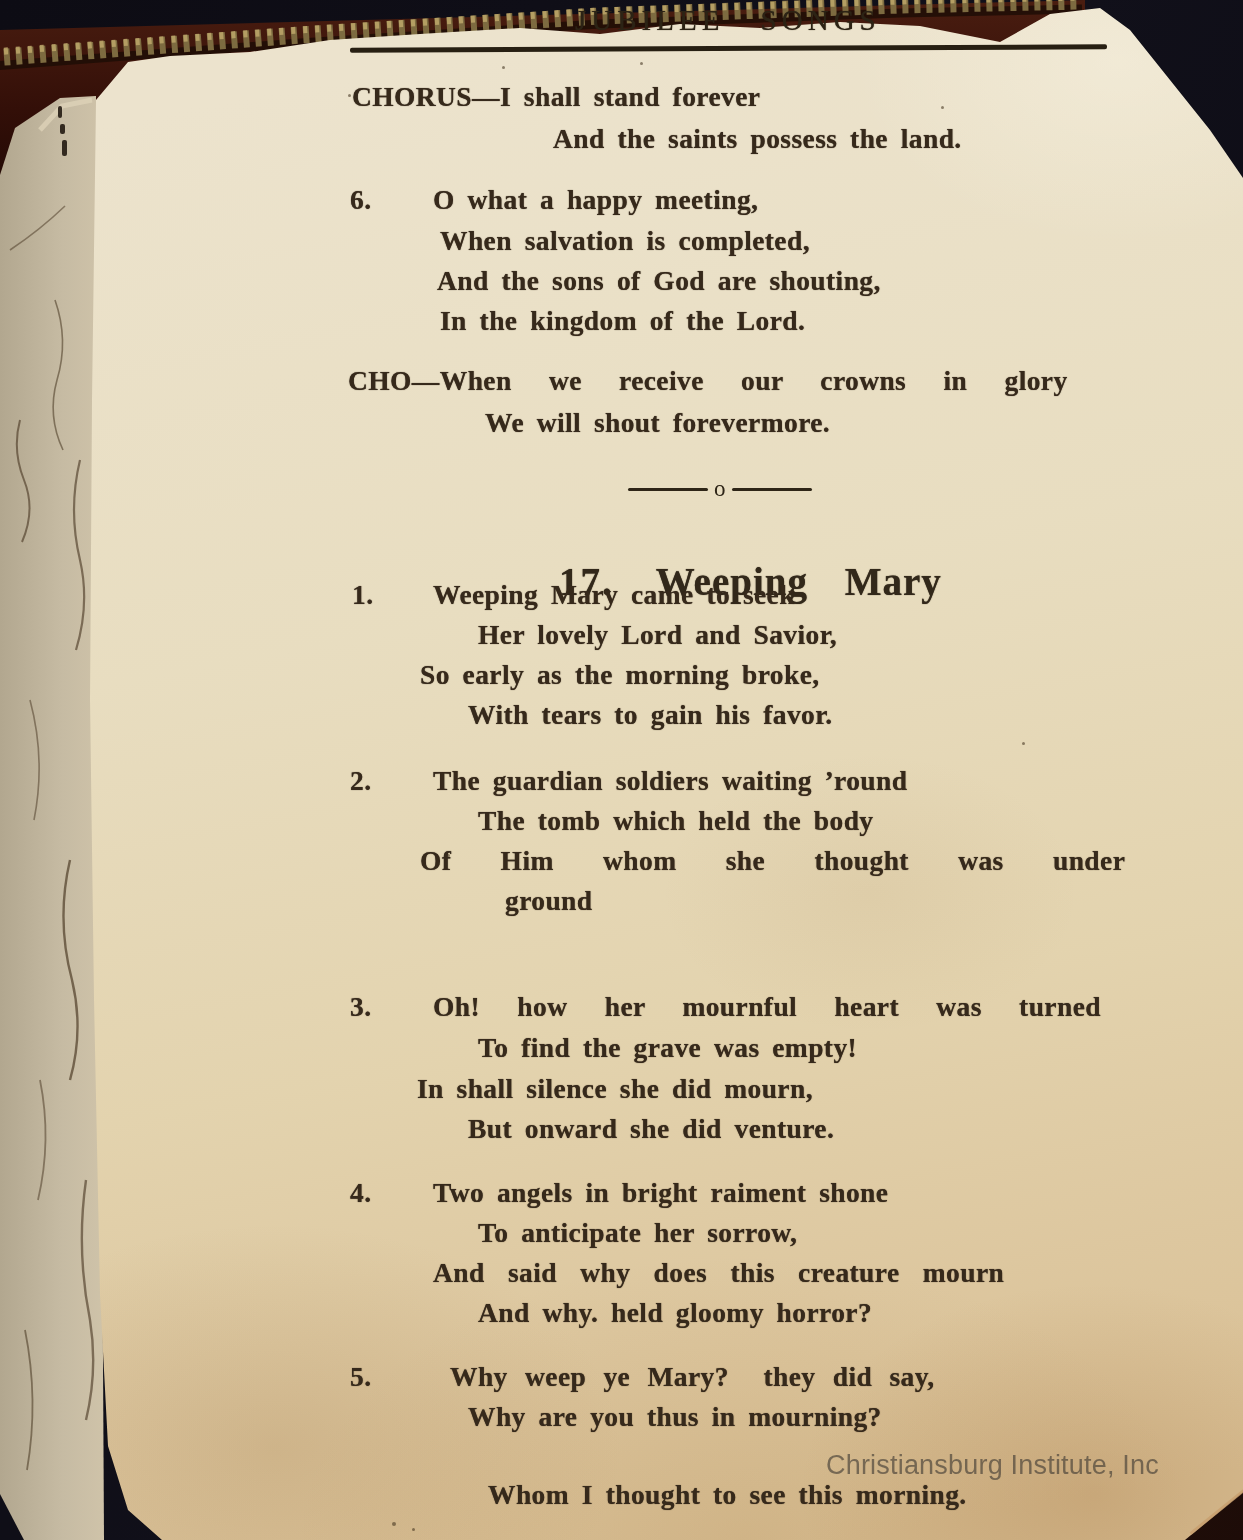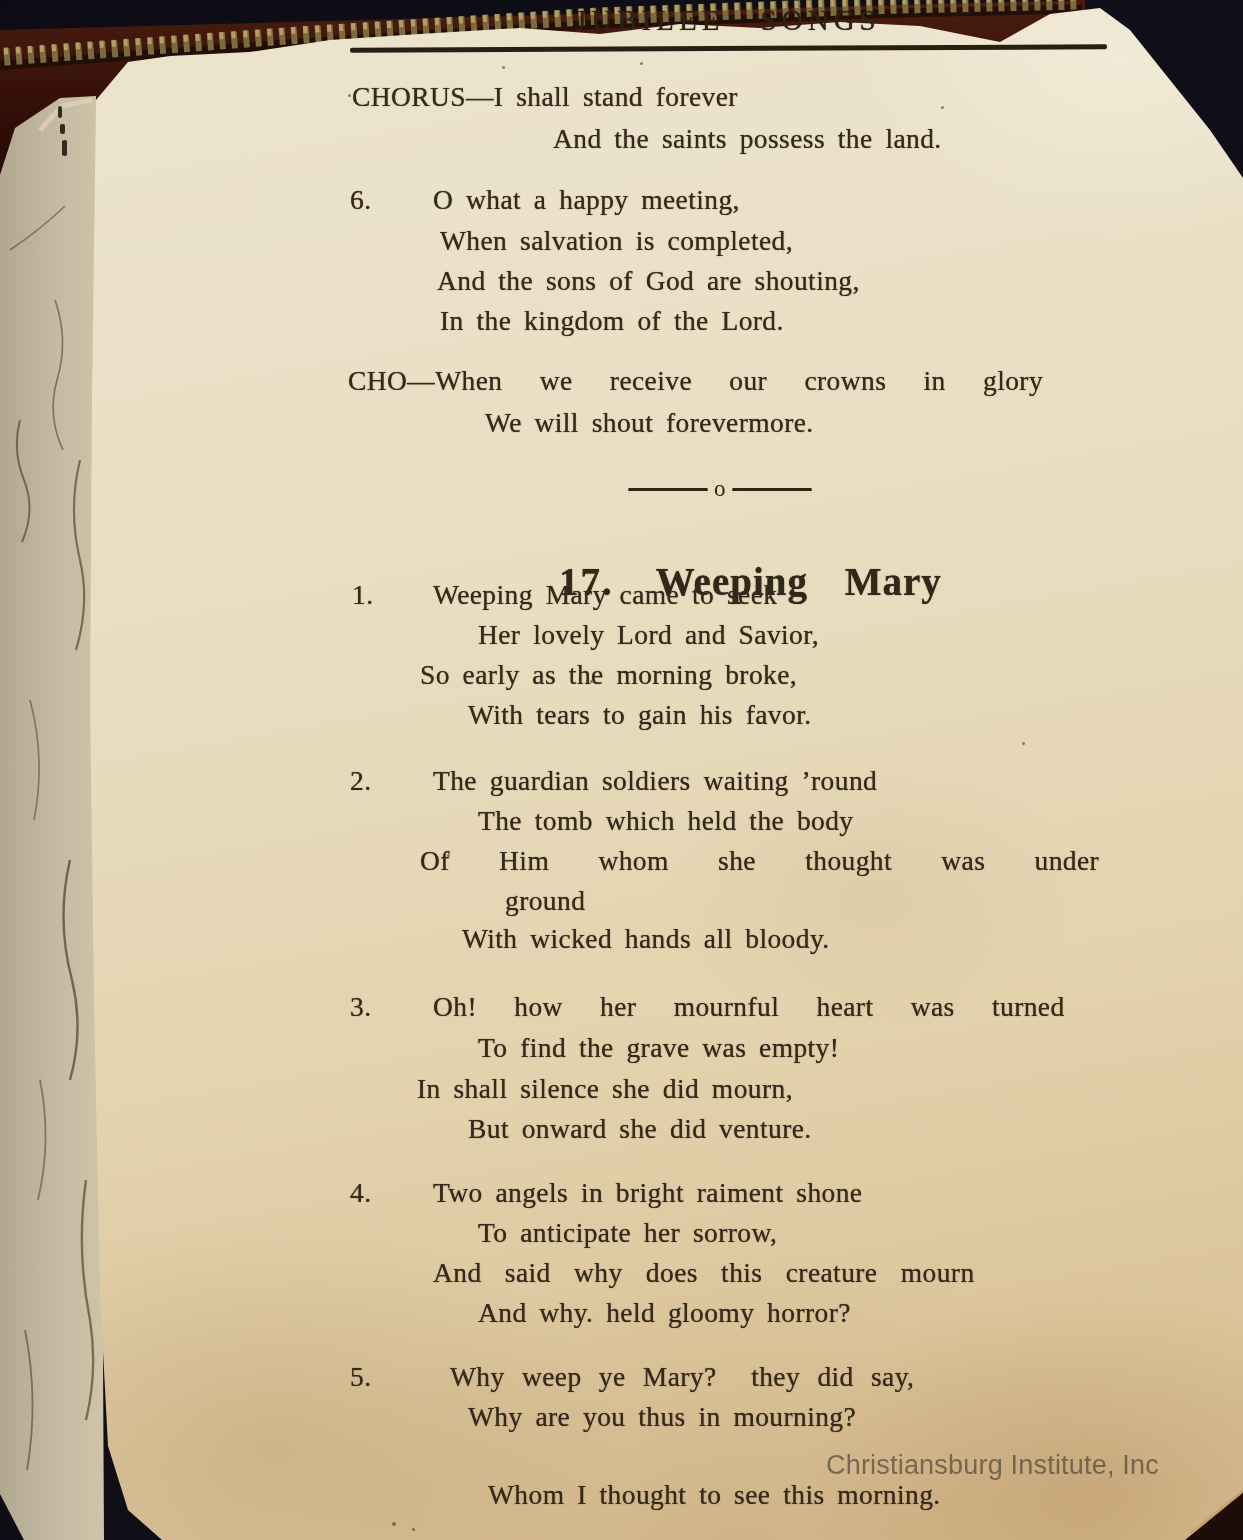--- a/index.html
+++ b/index.html
@@ -17,21 +17,21 @@
       linear-gradient(170deg,#ece3cd 8%,#e8ddc0 40%,#e3d3ae 65%,#ddc79f 82%,#d9bf94 96%);
     clip-path:polygon(96px 100px,128px 62px,170px 56px,250px 52px,330px 40px,420px 34px,
       520px 28px,600px 34px,680px 24px,760px 28px,840px 22px,920px 26px,1000px 42px,
       1050px 14px,1100px 8px,1130px 30px,1170px 80px,1210px 130px,1243px 178px,
       1243px 1540px,162px 1540px,128px 1510px,108px 1446px,100px 1295px,94px 1000px,
       90px 700px,92px 400px);
     filter:drop-shadow(-4px 5px 8px rgba(0,0,0,.55));}
   
   .bl{position:absolute;font-family:"Liberation Serif",serif;font-size:27.5px;line-height:1.2;
       color:#36291b;white-space:pre;letter-spacing:.4px;word-spacing:5.5px;
-      text-shadow:0 0 1px rgba(54,41,27,.85);}
+      text-shadow:0 0 1px rgba(54,41,27,.85);font-weight:bold;}
   .j1{word-spacing:30px;} .j2{word-spacing:42px;} .j3{word-spacing:16px;} .j4{word-spacing:10px;}
   .hdr{position:absolute;left:575px;top:4px;font-family:"Liberation Serif",serif;font-size:29px;
        color:#2c2315;letter-spacing:5px;word-spacing:24px;white-space:pre;
        text-shadow:0 0 1px rgba(44,35,21,.9);}
   .rule{position:absolute;left:350px;top:46px;width:757px;height:4.5px;background:#271f12;
         transform:rotate(-.25deg);border-radius:2px;}
   .divider{position:absolute;left:628px;top:478px;display:flex;align-items:center;gap:6px;
            color:#2e2517;}
   .divider .bar{width:80px;height:3.5px;background:#2e2517;border-radius:2px;}
   .divider .oo{font-family:"Liberation Serif",serif;font-size:23px;line-height:1;
@@ -142,21 +142,20 @@
   <div class="bl" style="left:478px;top:618px">Her lovely Lord and Savior,</div>
   <div class="bl" style="left:433px;top:578px">Weeping Mary came to seek</div>
   <div class="bl" style="left:420px;top:658px">So early as the morning broke,</div>
   <div class="bl" style="left:468px;top:698px">With tears to gain his favor.</div>
 
   <div class="bl" style="left:350px;top:764px">2.</div>
   <div class="bl" style="left:433px;top:764px">The guardian soldiers waiting ’round</div>
   <div class="bl" style="left:478px;top:804px">The tomb which held the body</div>
   <div class="bl j2" style="left:420px;top:844px">Of Him whom she thought was under</div>
   <div class="bl" style="left:505px;top:884px">ground</div>
-  <div class="bl" style="left:462px;top:922px">With wicked hands all bloody.</div>
 
   <div class="bl" style="left:350px;top:990px">3.</div>
   <div class="bl j1" style="left:433px;top:990px">Oh! how her mournful heart was turned</div>
   <div class="bl" style="left:478px;top:1031px">To find the grave was empty!</div>
   <div class="bl" style="left:417px;top:1072px">In shall silence she did mourn,</div>
   <div class="bl" style="left:468px;top:1112px">But onward she did venture.</div>
 
   <div class="bl" style="left:350px;top:1176px">4.</div>
   <div class="bl" style="left:433px;top:1176px">Two angels in bright raiment shone</div>
   <div class="bl" style="left:478px;top:1216px">To anticipate her sorrow,</div>

